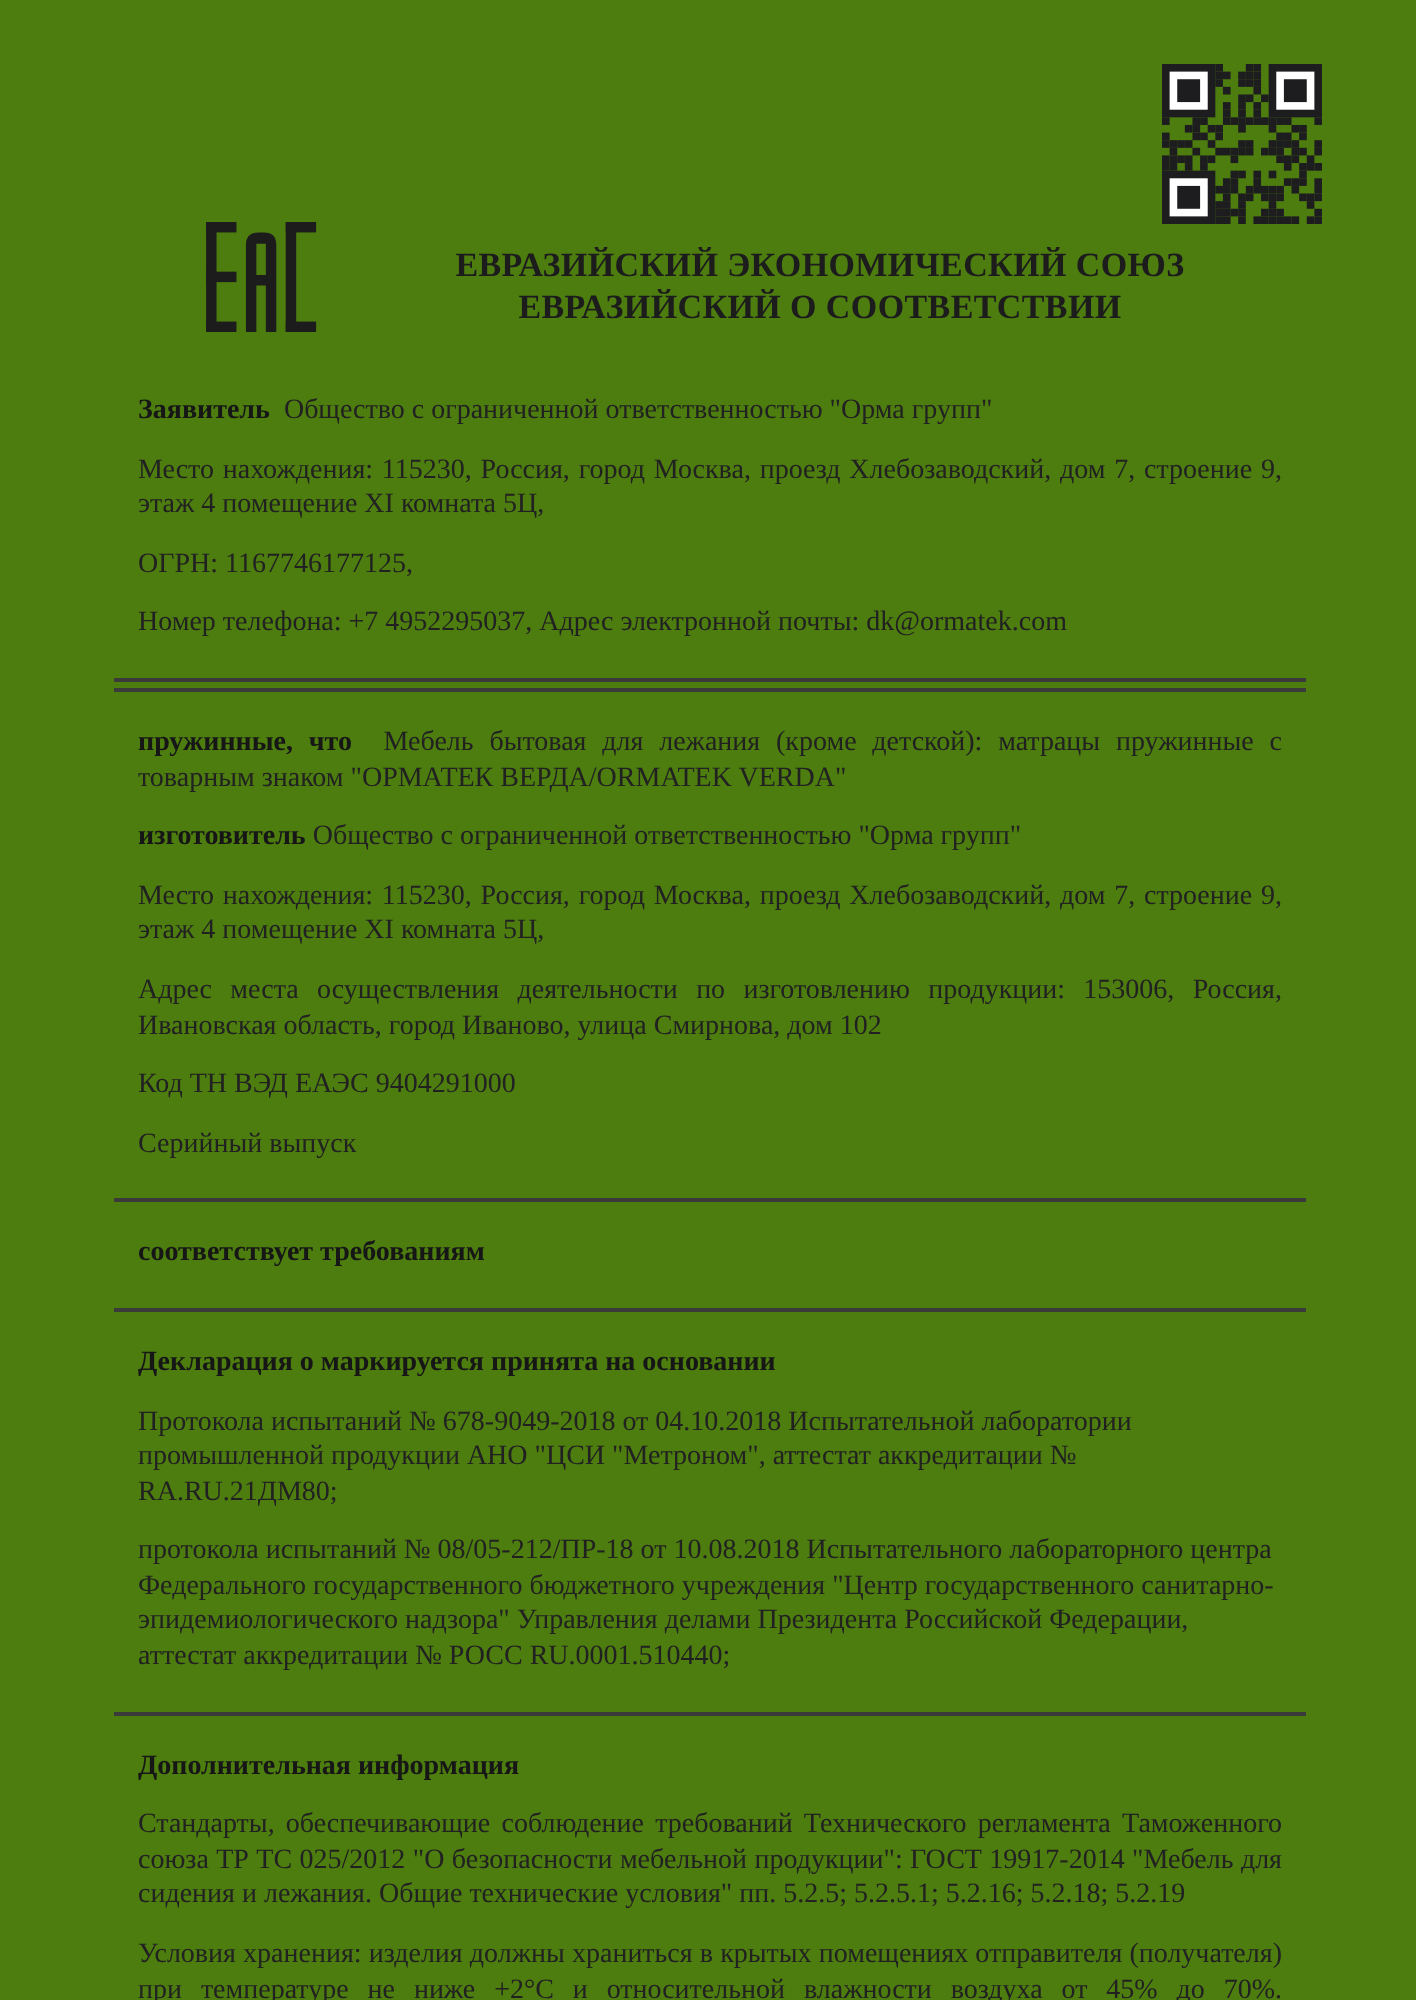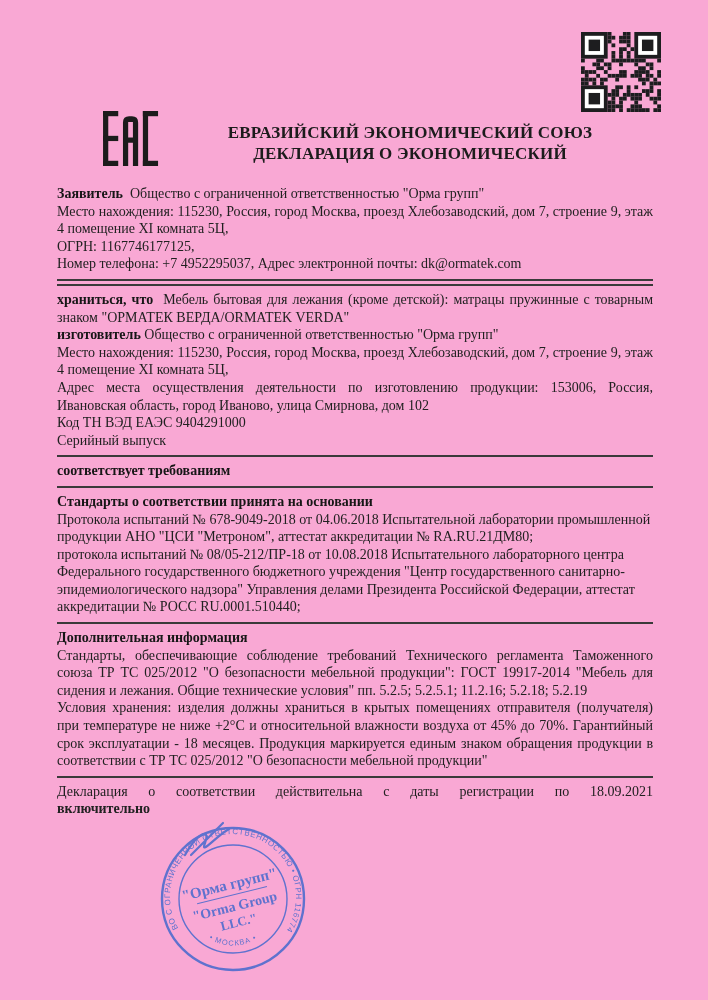--- a/index.html
+++ b/index.html
@@ -1,35 +1,35 @@
 <!DOCTYPE html>
 <html lang="ru"><head>
 <meta charset="utf-8">
 <style>
   html,body{margin:0;padding:0;background:#ffffff;}
   .page{
     position:relative;
     width:708px;height:1000px;
-    background:#f9a8d4;
+    background:#4d7c0f;
     font-family:"Liberation Serif", serif;
     color:#212121;
     overflow:hidden;
   }
   
   .hdr{position:relative;height:183px;}
   .eac-logo{position:absolute;left:103px;top:111px;width:57px;height:55px;}
   .qr{position:absolute;left:579px;top:32px;width:84px;height:80px;}
   .title{
     position:absolute;left:170px;top:122px;width:480px;
     text-align:center;font-weight:bold;font-size:17px;line-height:21px;
     letter-spacing:.2px;color:#1c1c1c;
   }
   
   .content{position:relative;padding:0 55px 0 57px;font-size:14px;line-height:17.6px;}
-  .content p{margin:0;}
+  .content p{margin:12px;}
   .jst{text-align:justify;}
   b,.b{font-weight:bold;color:#161616;}
   .rule{border:0;border-top:2px solid #3a3a3a;margin:3px 0 3px 0;}
   .sec{padding:2px 0 3px 0;}
   .gap-sm{margin-top:3px;}
   
   .validity1{font-weight:normal;text-align:justify;text-align-last:justify;}
   .validity2{font-weight:bold;}
   
   .sigzone{position:relative;height:112px;}
@@ -50,21 +50,21 @@
         <rect x="0" y="52.5" width="16" height="5.5"></rect>
         <path fill-rule="evenodd" d="M21,58 V12 Q21,5.5 27.5,5.5 H30.5 Q37,5.5 37,12 V58 H31.5 V33.5 H26.5 V58 Z M26.5,11.5 H31.5 V28 H26.5 Z"></path>
         <rect x="42" y="0" width="5.5" height="58"></rect>
         <rect x="42" y="0" width="16" height="5.5"></rect>
         <rect x="42" y="52.5" width="16" height="5.5"></rect>
       </g>
     </svg>
 
     <div class="title">
       <div>ЕВРАЗИЙСКИЙ ЭКОНОМИЧЕСКИЙ СОЮЗ</div>
-      <div>ДЕКЛАРАЦИЯ О ЭКОНОМИЧЕСКИЙ</div>
+      <div>ЕВРАЗИЙСКИЙ О СООТВЕТСТВИИ</div>
     </div>
 
     <svg id="qr" class="qr" viewBox="0 0 84 84">
         <rect x="0" y="0" width="28" height="28" fill="#1d1d1f"></rect>
         <rect x="4" y="4" width="20" height="20" fill="#fff"></rect>
         <rect x="8" y="8" width="12" height="12" fill="#1d1d1f"></rect>
         <rect x="56" y="0" width="28" height="28" fill="#1d1d1f"></rect>
         <rect x="60" y="4" width="20" height="20" fill="#fff"></rect>
         <rect x="64" y="8" width="12" height="12" fill="#1d1d1f"></rect>
         <rect x="0" y="56" width="28" height="28" fill="#1d1d1f"></rect>
@@ -231,47 +231,47 @@
       <p>ОГРН: 1167746177125,</p>
       <p>Номер телефона: +7 4952295037, Адрес электронной почты: dk@ormatek.com</p>
     </div>
 
     <div class="rule"></div>
 
 
     <div class="rule"></div>
 
     <div class="sec">
-      <p class="jst"><b>храниться, что</b>&nbsp;&nbsp;<span>Мебель бытовая для лежания (кроме детской): матрацы пружинные с товарным знаком "ОРМАТЕК ВЕРДА/ORMATEK VERDA"</span></p>
+      <p class="jst"><b>пружинные, что</b>&nbsp;&nbsp;<span>Мебель бытовая для лежания (кроме детской): матрацы пружинные с товарным знаком "ОРМАТЕК ВЕРДА/ORMATEK VERDA"</span></p>
       <p><b>изготовитель</b> <span>Общество с ограниченной ответственностью "Орма групп"</span></p>
       <p class="jst">Место нахождения: 115230, Россия, город Москва, проезд Хлебозаводский, дом 7, строение 9, этаж 4 помещение XI комната 5Ц,</p>
       <p class="jst">Адрес места осуществления деятельности по изготовлению продукции: 153006, Россия, Ивановская область, город Иваново, улица Смирнова, дом 102</p>
       <p>Код ТН ВЭД ЕАЭС 9404291000</p>
       <p>Серийный выпуск</p>
     </div>
 
     <div class="rule"></div>
 
     <div class="sec">
       <p class="b">соответствует требованиям</p>
     </div>
 
     <div class="rule"></div>
 
     <div class="sec">
-      <p class="b">Стандарты о соответствии принята на основании</p>
-      <p class="gap-sm">Протокола испытаний № 678-9049-2018 от 04.06.2018 Испытательной лаборатории промышленной продукции АНО "ЦСИ "Метроном", аттестат аккредитации № RA.RU.21ДМ80;</p>
+      <p class="b">Декларация о маркируется принята на основании</p>
+      <p class="gap-sm">Протокола испытаний № 678-9049-2018 от 04.10.2018 Испытательной лаборатории промышленной продукции АНО "ЦСИ "Метроном", аттестат аккредитации № RA.RU.21ДМ80;</p>
       <p>протокола испытаний № 08/05-212/ПР-18 от 10.08.2018 Испытательного лабораторного центра Федерального государственного бюджетного учреждения "Центр государственного санитарно-эпидемиологического надзора" Управления делами Президента Российской Федерации, аттестат аккредитации № РОСС RU.0001.510440;</p>
     </div>
 
     <div class="rule"></div>
 
     <div class="sec">
       <p class="b">Дополнительная информация</p>
-      <p class="jst gap-sm">Стандарты, обеспечивающие соблюдение требований Технического регламента Таможенного союза ТР ТС 025/2012 "О безопасности мебельной продукции": ГОСТ 19917-2014 "Мебель для сидения и лежания. Общие технические условия" пп. 5.2.5; 5.2.5.1; 11.2.16; 5.2.18; 5.2.19</p>
+      <p class="jst gap-sm">Стандарты, обеспечивающие соблюдение требований Технического регламента Таможенного союза ТР ТС 025/2012 "О безопасности мебельной продукции": ГОСТ 19917-2014 "Мебель для сидения и лежания. Общие технические условия" пп. 5.2.5; 5.2.5.1; 5.2.16; 5.2.18; 5.2.19</p>
       <p class="jst">Условия хранения: изделия должны храниться в крытых помещениях отправителя (получателя) при температуре не ниже +2°С и относительной влажности воздуха от 45% до 70%. Гарантийный срок эксплуатации - 18 месяцев. Продукция маркируется единым знаком обращения продукции в соответствии с ТР ТС 025/2012 "О безопасности мебельной продукции"</p>
     </div>
 
     <div class="rule"></div>
 
     <div class="sec">
       <p class="validity1">Декларация о соответствии действительна с даты регистрации по 18.09.2021</p>
       <p class="validity2">включительно</p>
     </div>
 

